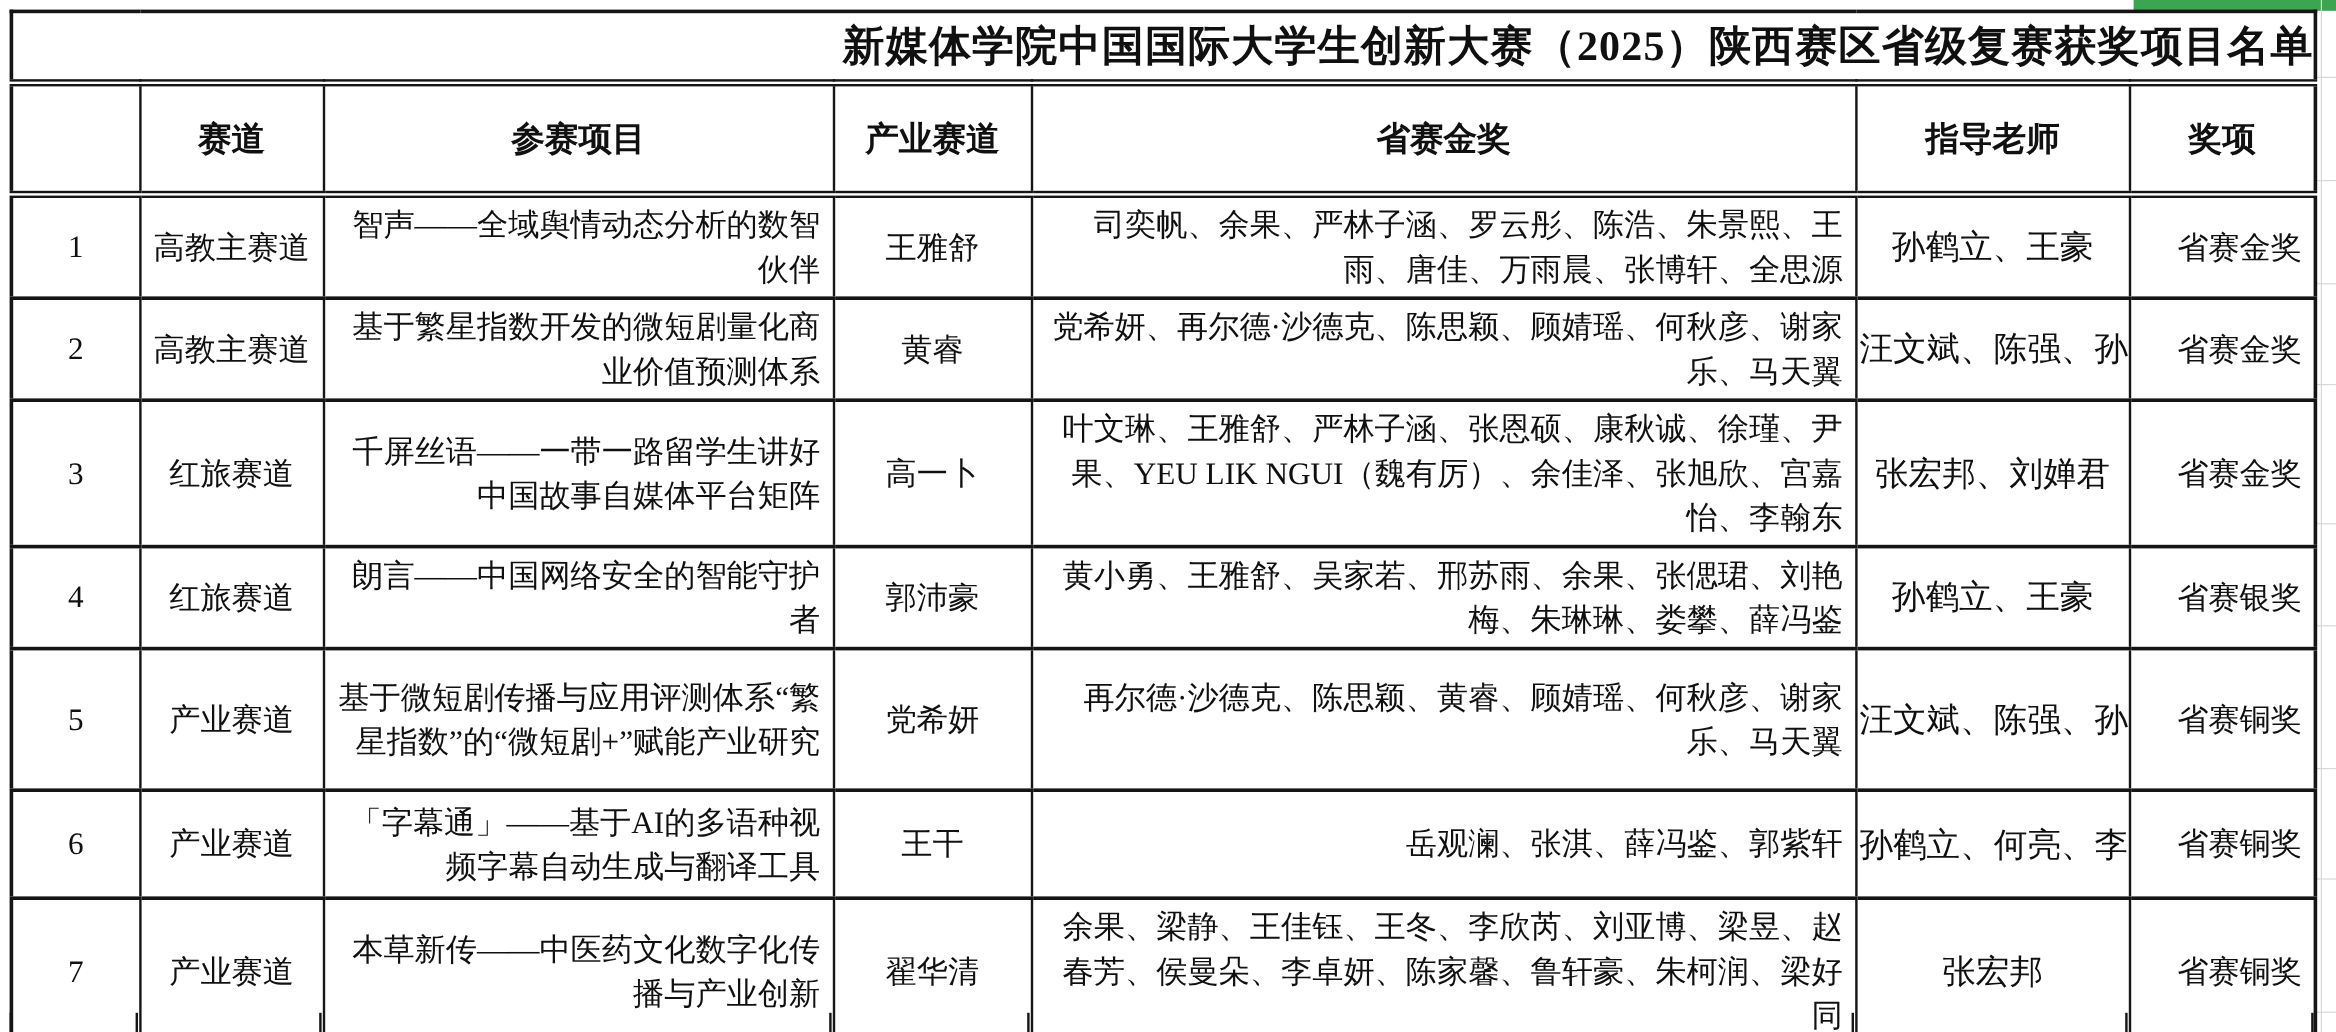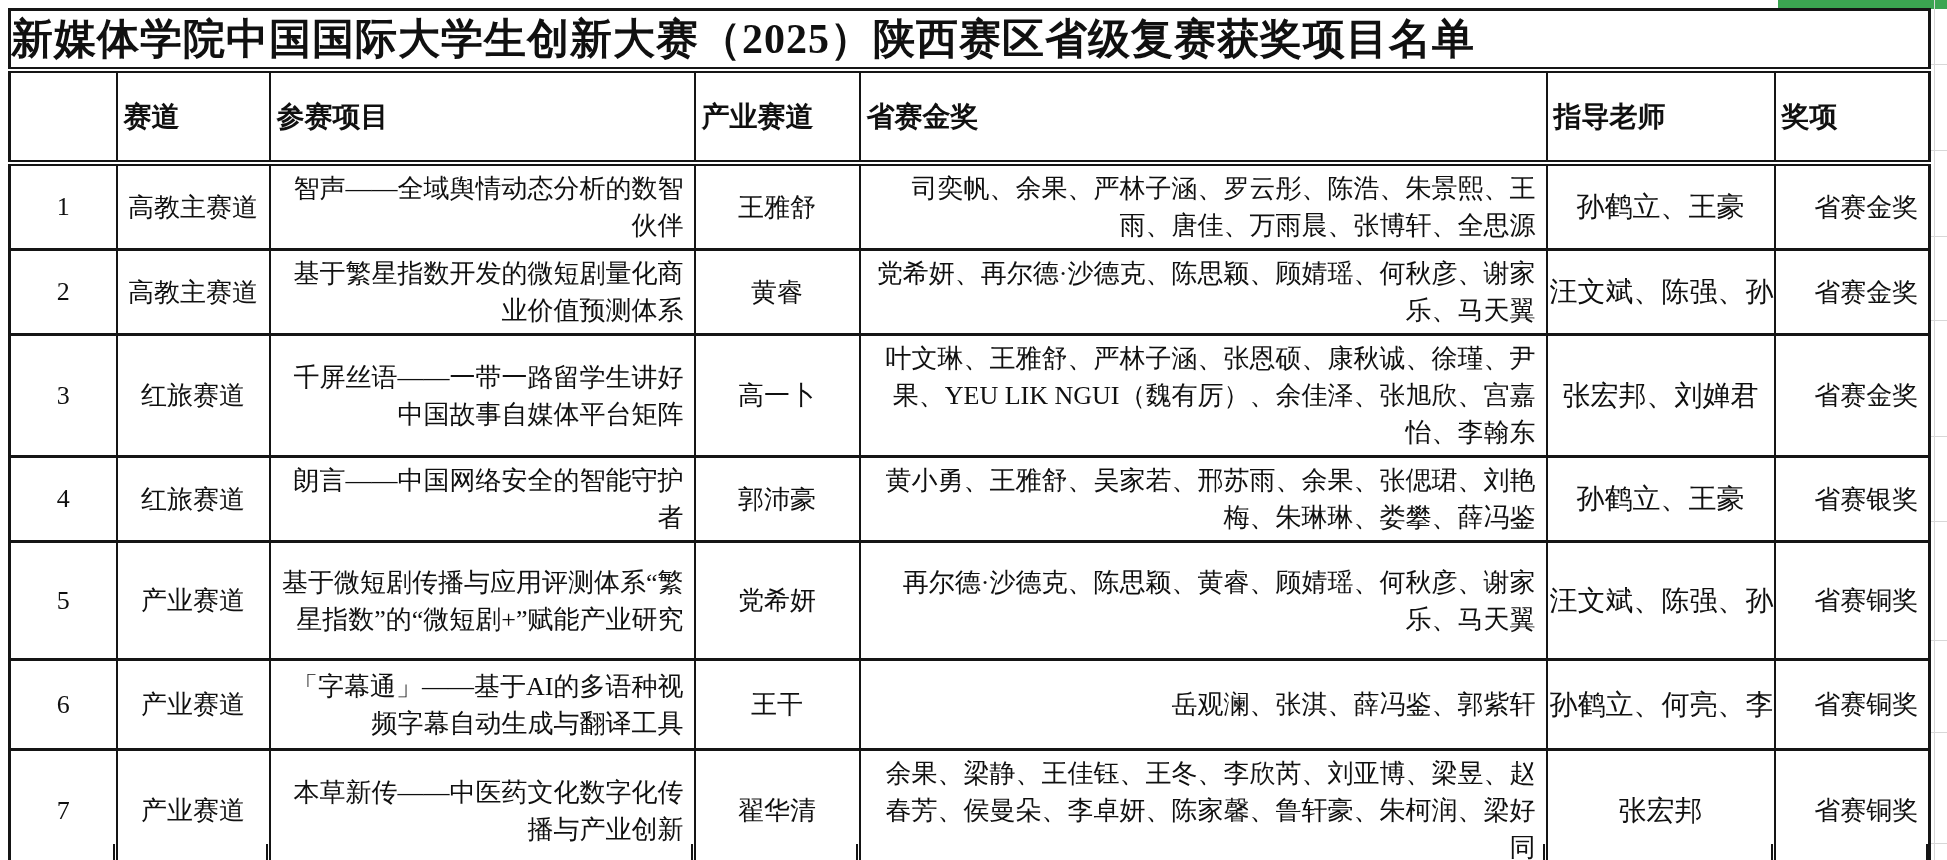--- a/index.html
+++ b/index.html
@@ -20,32 +20,32 @@
   }
   th,td{
     border:2px solid #151515;
     padding:2px 6px;
     vertical-align:middle;
     overflow:hidden;
   }
   table{border:3px solid #151515;}
   .title-row th{
     height:55px;
-    font-size:42px;
+    font-size:35px;
     font-weight:bold;
-    text-align:left;
+    text-align:right;
     letter-spacing:1px;
     border-bottom:6px double #151515;
     padding:0;
   }
   .header-row th{
     height:83px;
     font-size:28px;
     font-weight:bold;
-    text-align:left;
+    text-align:center;
     border-bottom:6px double #151515;
   }
   tbody td{
     font-size:26px;
     border-bottom:3px solid #151515;
     text-align:center;
   }
   tbody tr:nth-child(1){height:85px;}
   tbody tr:nth-child(2){height:83px;}
   tbody tr:nth-child(3){height:115px;}

